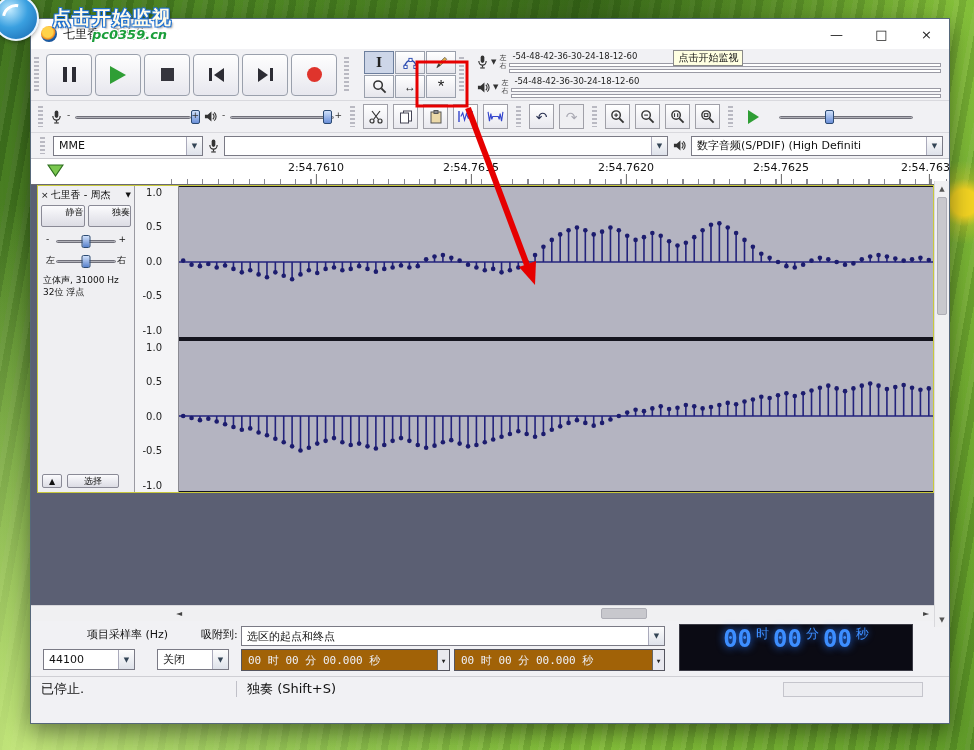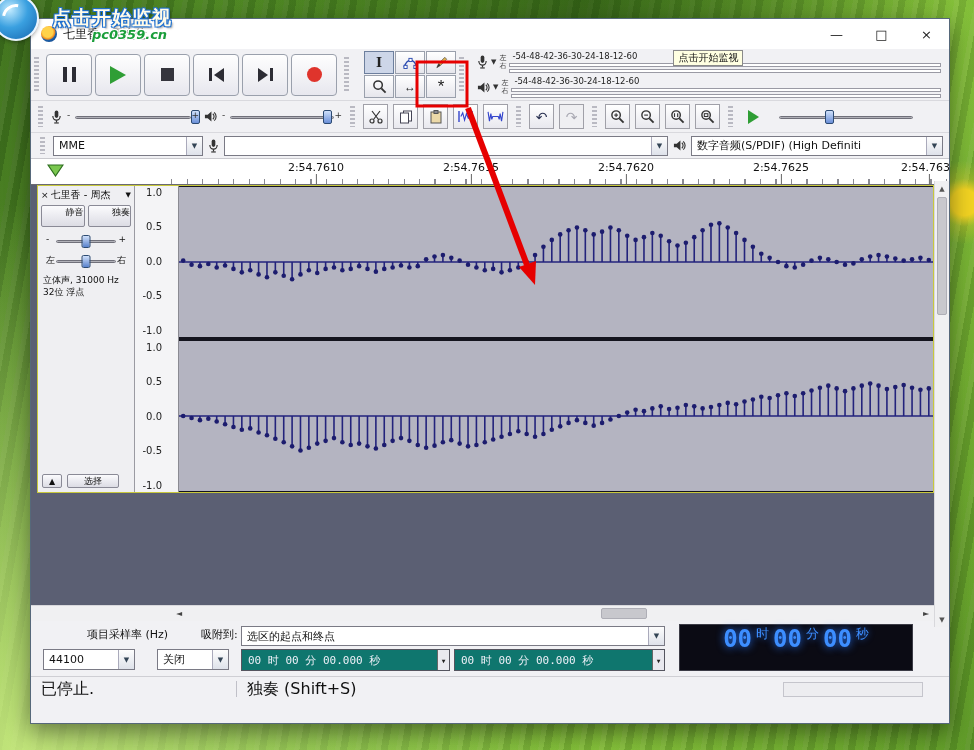--- a/index.html
+++ b/index.html
@@ -125,30 +125,30 @@
   .vs-thumb{ position:absolute; left:2px; right:2px; top:16px; height:118px; background:#c8c8cd; border:1px solid #aeaeb6; border-radius:2px;}
   .hscroll{ position:absolute; left:0; right:0; bottom:0; height:16px; background:#f0f0f2; border-top:1px solid #d8d8dc;}
   .hs-left{ position:absolute; left:140px; top:0; width:16px; height:100%; font-size:8px; color:#444; display:flex; align-items:center; justify-content:center;}
   .hs-right{ position:absolute; right:0; top:0; width:16px; height:100%; font-size:8px; color:#444; display:flex; align-items:center; justify-content:center;}
   .hs-thumb{ position:absolute; left:570px; top:2px; width:46px; height:11px; background:#c8c8cd; border:1px solid #aeaeb6; border-radius:2px;}
 
   
   .seltb{ position:relative; height:56px; background:#f1f1f4; border-bottom:1px solid #cfcfd4;}
   .slabel{ position:absolute; font-size:11px; color:#111; white-space:nowrap;margin-left:44px;}
   .scombo{ position:absolute; }
-  .timefield{ position:absolute; height:22px; background:#0f766e; border:1px solid #55555f; color:#eef0f8;
+  .timefield{ position:absolute; height:22px; background:#a16207; border:1px solid #55555f; color:#eef0f8;
     display:flex; align-items:center; font-size:11px; padding-left:6px; font-family:"DejaVu Sans Mono","Liberation Mono",monospace; overflow:hidden; white-space:nowrap;gap:44px;}
   .tf-spin{ margin-left:auto; width:12px; align-self:stretch; background:#e9e9ef; border-left:1px solid #666; color:#222; font-size:6px; display:flex; align-items:center; justify-content:center; flex-shrink:0;}
   .bigtime{ position:absolute; left:648px; top:3px; width:234px; height:47px; background:#0b0b14; border:1px solid #3c3c46;
     display:flex; align-items:flex-start; justify-content:center; gap:4px;}
   .bt-d{ font-size:24px; font-weight:bold; color:#3d8eff; text-shadow:0 0 9px rgba(40,120,255,.95); font-family:"DejaVu Sans Mono","Liberation Mono",monospace;}
   .bt-u{ font-size:13px; color:#3d8eff; text-shadow:0 0 6px rgba(40,120,255,.85);}
 
   
-  .statusbar{ height:24px; display:flex; align-items:center; background:#f1f1f4; font-size:16px; color:#111;}
+  .statusbar{ height:24px; display:flex; align-items:center; background:#f1f1f4; font-size:13px; color:#111;}
   .sb-state{ width:205px; padding-left:10px;}
   .sb-div{ width:1px; height:16px; background:#c0c0c8;}
   .sb-hint{ padding-left:10px;}
   .sb-fill{ flex:1;}
   .sb-box{ width:140px; height:15px; border:1px solid #c5c5cc; background:#ededf0; margin-right:26px;}
 
   
   .watermark{ position:absolute; left:0; top:0; z-index:50; pointer-events:none;}
   .wm-logo{ position:absolute; left:-7px; top:-5px; width:46px; height:46px; border-radius:50%;
     background:radial-gradient(circle at 35% 30%, #c2ebff, #3aa0e0 45%, #1565ae); border:2px solid #eaf5ff; box-shadow:0 1px 4px rgba(0,0,0,.4);}

